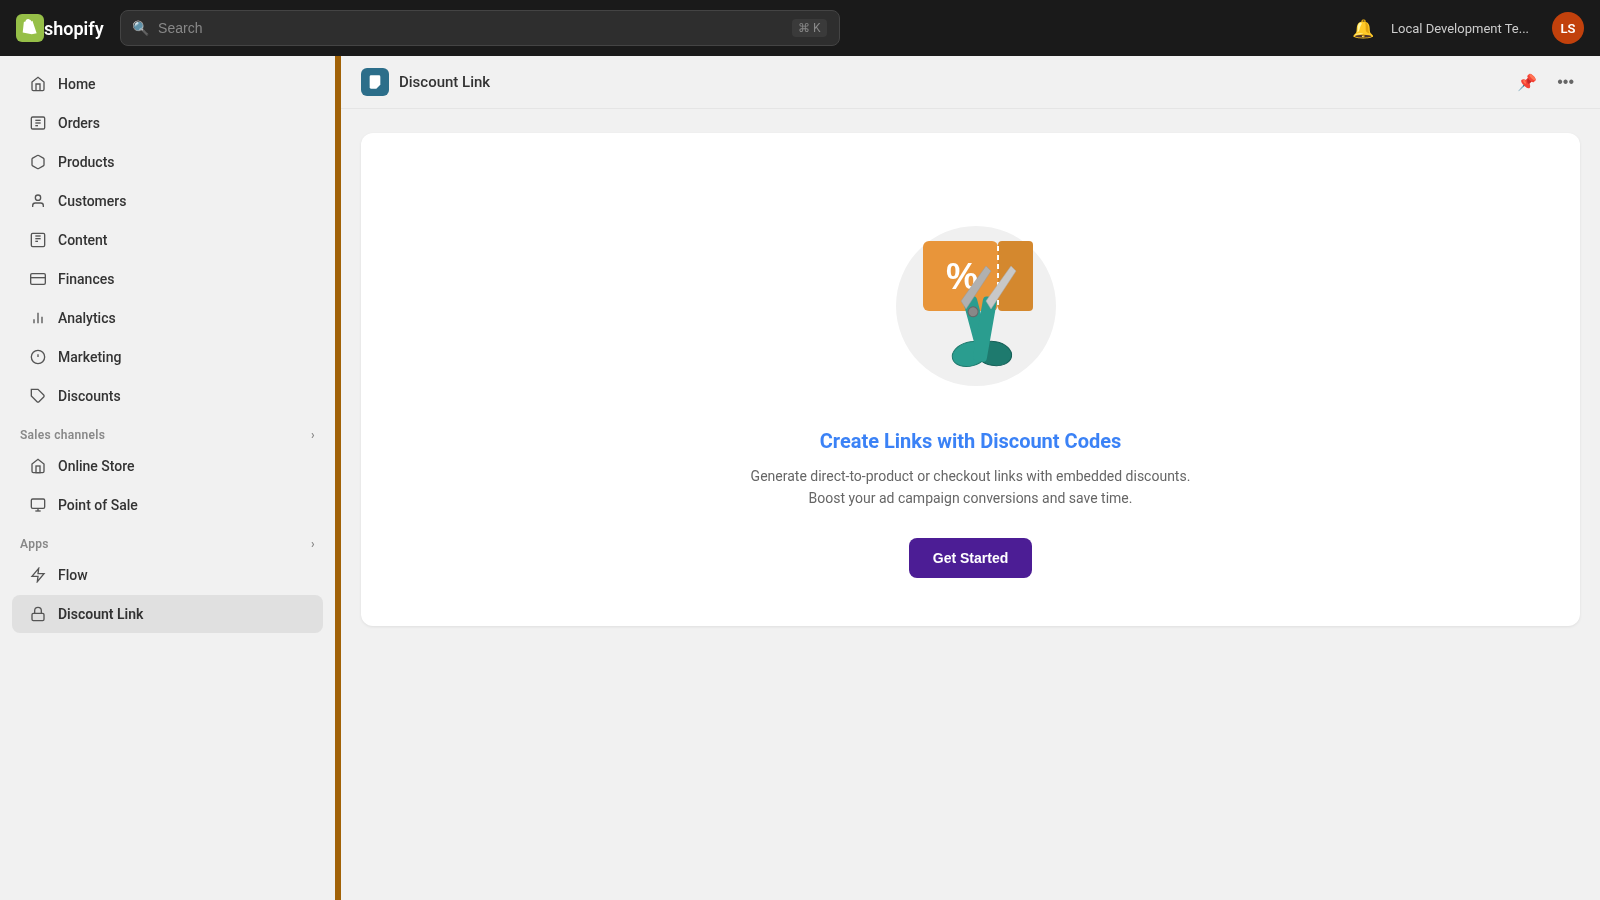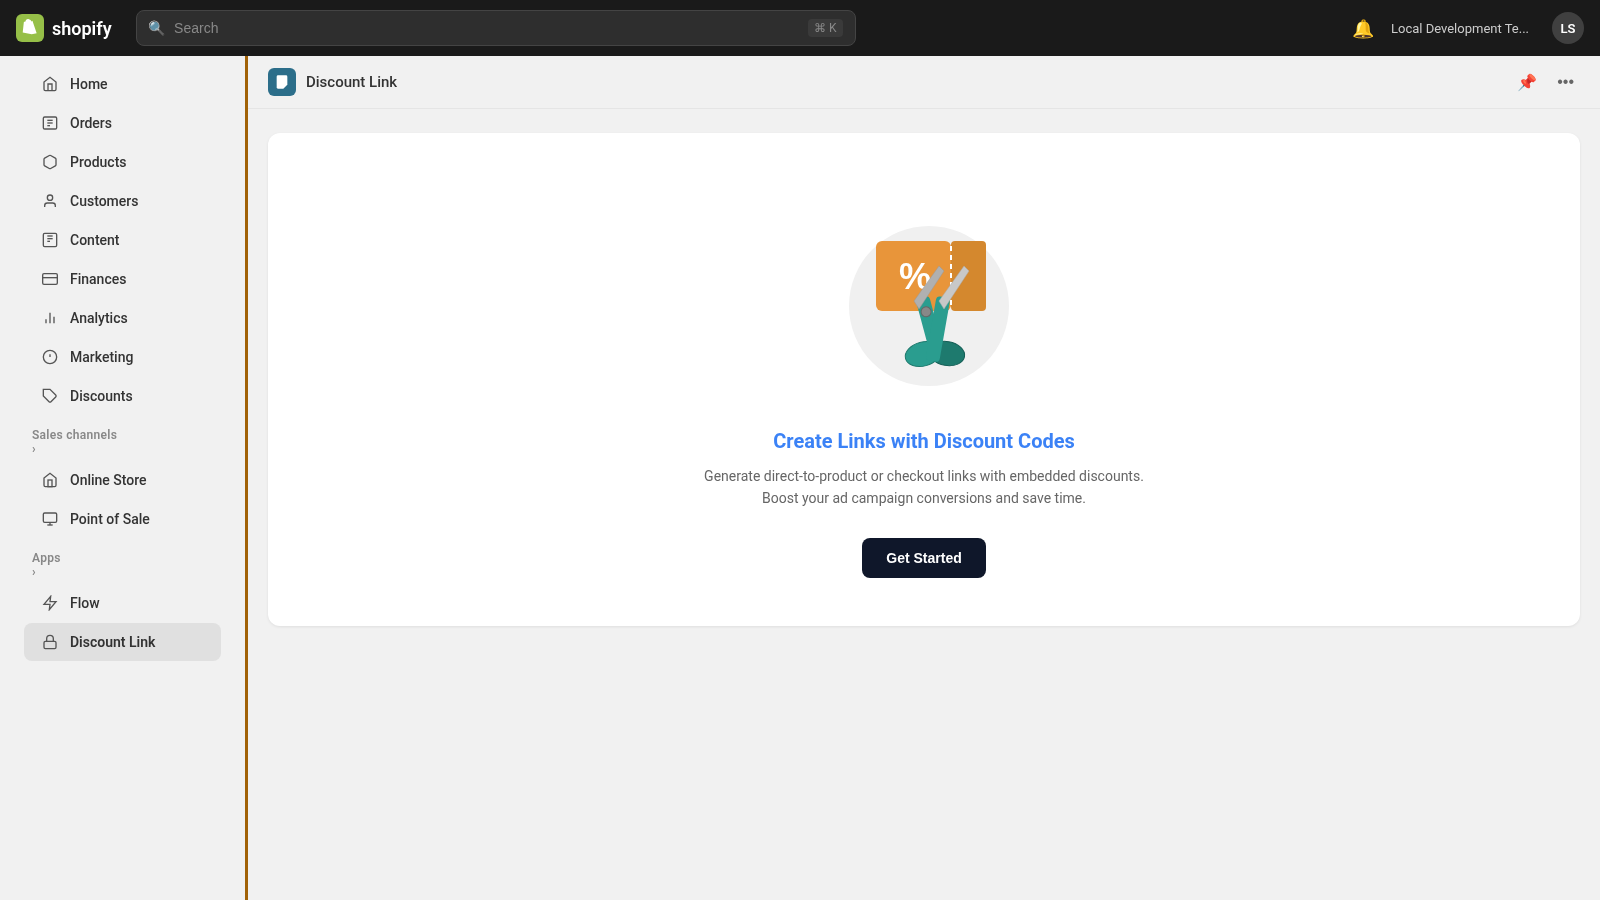--- a/index.html
+++ b/index.html
@@ -12,25 +12,24 @@
       display: flex;
       align-items: center;
       padding: 0 16px;
       gap: 12px;
       flex-shrink: 0;
       z-index: 10;
     }
     .logo-area {
       display: flex;
       align-items: center;
-      gap: 8px;
       color: white;
       font-size: 18px;
       font-weight: 600;
-      margin-right: 12px;
+      margin-right: 4px;
     }
     .logo-icon {
       width: 28px;
       height: 28px;
       background: #96bf48;
       border-radius: 6px;
       display: flex;
       align-items: center;
       justify-content: center;
       color: white;
@@ -82,44 +81,44 @@
       align-items: center;
       gap: 23px;
       color: #ccc;
       font-size: 13px;
       cursor: pointer;
     }
     .avatar {
       width: 32px;
       height: 32px;
       border-radius: 50%;
-      background: #404040;
+      background: #c2410c;
       display: flex;
       align-items: center;
       justify-content: center;
       color: white;
       font-size: 13px;
       font-weight: 600;
     }
 
     
     .main-layout {
       display: flex;
       flex: 1;
       overflow: hidden;
     }
 
     
     .sidebar {
-      width: 248px;
+      width: 341px;
       background: #f1f1f1;
-      border-right: 3px solid #a16207;
+      border-right: 6px solid #a16207;
       overflow-y: auto;
       flex-shrink: 0;
-      padding: 8px 16px;
+      padding: 8px 4px;
     }
     .sidebar-item {
       display: flex;
       align-items: center;
       gap: 10px;
       padding: 9px 16px;
       cursor: pointer;
       border-radius: 8px;
       margin: 1px 8px;
       font-size: 14px;
@@ -138,21 +137,20 @@
       flex-shrink: 0;
     }
     .sidebar-section {
       padding: 12px 16px 4px;
       font-size: 12px;
       color: #888;
       font-weight: 600;
       letter-spacing: 0.3px;
       display: flex;
       justify-content: space-between;
-      flex-direction: column;
     }
     .sidebar-section .chevron {
       font-size: 12px;
       color: #888;
     }
 
     
     .content {
       flex: 1;
       overflow-y: auto;
@@ -242,21 +240,21 @@
       margin-bottom: 12px;
     }
     .card-desc {
       font-size: 14px;
       color: #666;
       line-height: 1.6;
       max-width: 440px;
       margin-bottom: 28px;
     }
     .get-started-btn {
-      background: #0f172a;
+      background: #4c1d95;
       color: white;
       border: none;
       padding: 12px 24px;
       border-radius: 8px;
       font-size: 14px;
       font-weight: 600;
       cursor: pointer;
     }
   </style>
 </head>

